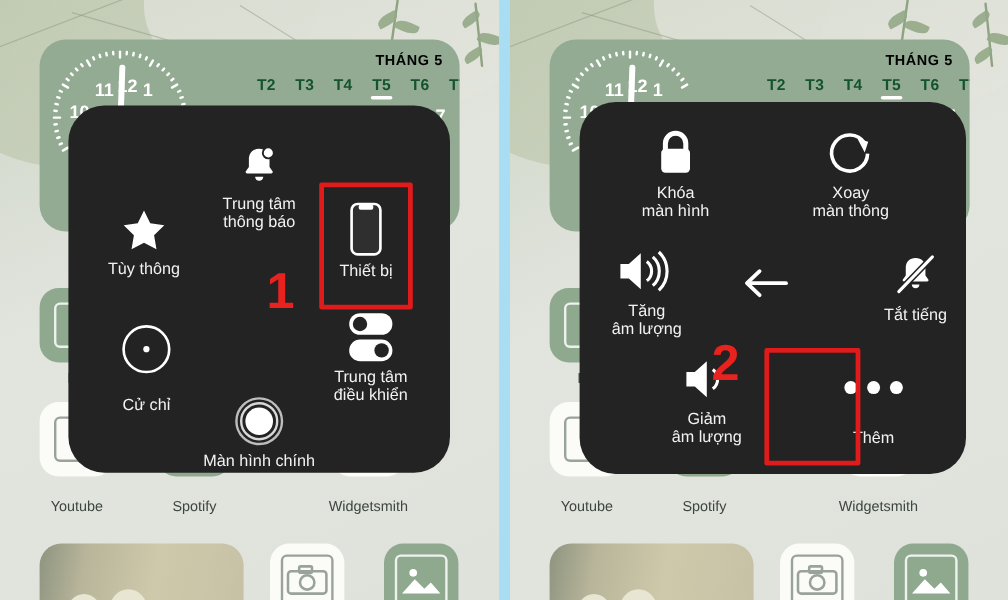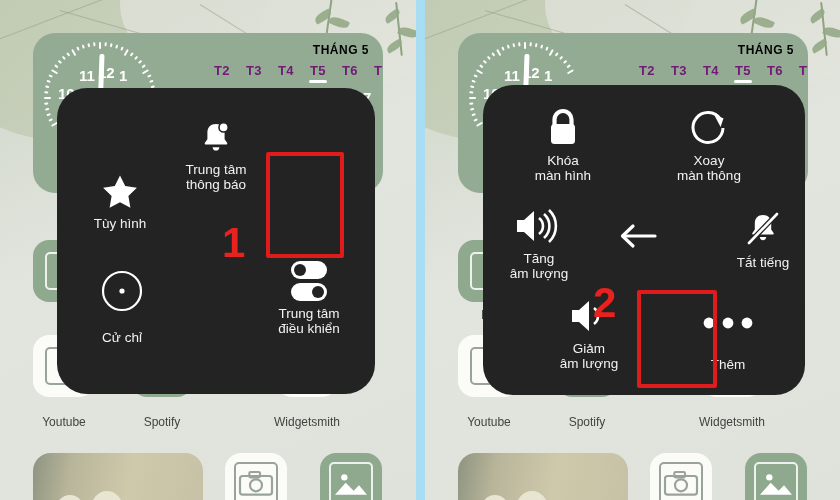--- a/index.html
+++ b/index.html
@@ -80,21 +80,21 @@
   .num {
     position: absolute; color: #fff; font-size: 15px; font-weight: 600;
     font-family: "Liberation Sans", sans-serif;
   }
   .month {
     position: absolute; right: 14px; top: 10px;
     color: #000000; font-size: 12px; font-weight: 700; letter-spacing: .5px;
   }
   .days { position: absolute; left: 178px; top: 30px; display: flex; gap: 10px; }
   .day {
-    color: #701a75; font-size: 13px; font-weight: 700; letter-spacing: .3px;
+    color: #14532d; font-size: 13px; font-weight: 700; letter-spacing: .3px;
     width: 22px; text-align: center; position: relative;
   }
   .day.active::after {
     content: ""; position: absolute; left: 2px; right: 2px; bottom: -5px;
     height: 3px; background: #fff; border-radius: 2px;
   }
   .datenum {
     position: absolute; left: 330px; top: 56px; color: #fff;
     font-size: 15px; font-weight: 700;
   }
@@ -361,23 +361,32 @@
         <div class="lbl">Trung tâm
 thông báo</div>
       </div>
 
       <div class="item" style="left:8px;top:80px;width:110px;">
         <div class="ico">
           <svg width="42" height="42" viewBox="0 0 42 42">
             <path d="M21 5.5 L26.2 16.1 L37.9 17.8 L29.4 26 L31.4 37.7 L21 32.2 L10.6 37.7 L12.6 26 L4.1 17.8 L15.8 16.1 Z" fill="#fff"></path>
           </svg>
         </div>
-        <div class="lbl">Tùy hình</div>
-      </div>
-
+        <div class="lbl">Tùy thông</div>
+      </div>
+
+      <div class="item" style="left:193px;top:80px;width:110px;">
+        <div class="ico">
+          <svg width="30" height="48" viewBox="0 0 30 48">
+            <rect x="3" y="3" width="24" height="42" rx="5" fill="#2f2f2f" stroke="#fff" stroke-width="2.2"></rect>
+            <path d="M10.5 3.6 h9 a1.6 1.6 0 0 1 1.6 1.6 v1 a1.6 1.6 0 0 1 -1.6 1.6 h-9 a1.6 1.6 0 0 1 -1.6 -1.6 v-1 a1.6 1.6 0 0 1 1.6 -1.6 z" fill="#fff"></path>
+          </svg>
+        </div>
+        <div class="lbl" style="margin-top:4px;">Thiết bị</div>
+      </div>
 
       <div class="item" style="left:10px;top:180px;width:110px;">
         <div class="ico">
           <svg width="48" height="48" viewBox="0 0 48 48">
             <circle cx="24" cy="24" r="19" fill="none" stroke="#fff" stroke-width="2.2"></circle>
             <circle cx="24" cy="24" r="2.6" fill="#fff"></circle>
           </svg>
         </div>
         <div class="lbl" style="margin-top:16px;">Cử chỉ</div>
       </div>
@@ -388,20 +397,30 @@
             <rect x="8" y="3" width="36" height="18" rx="9" fill="#fff"></rect>
             <circle cx="17" cy="12" r="6" fill="#232323"></circle>
             <rect x="8" y="25" width="36" height="18" rx="9" fill="#fff"></rect>
             <circle cx="35" cy="34" r="6" fill="#232323"></circle>
           </svg>
         </div>
         <div class="lbl">Trung tâm
 điều khiển</div>
       </div>
 
+      <div class="item" style="left:96px;top:240px;width:126px;">
+        <div class="ico">
+          <svg width="44" height="44" viewBox="0 0 44 44">
+            <circle cx="22" cy="22" r="19" fill="none" stroke="#bdbdbd" stroke-width="2"></circle>
+            <circle cx="22" cy="22" r="15" fill="none" stroke="#d8d8d8" stroke-width="2"></circle>
+            <circle cx="22" cy="22" r="11.5" fill="#fff"></circle>
+          </svg>
+        </div>
+        <div class="lbl">Màn hình chính</div>
+      </div>
     </div>
 
     <div class="redbox" style="left:266px;top:152px;width:78px;height:106px;"></div>
     <div class="stepnum" style="left:222px;top:222px;">1</div>
   </div>
 
   <div class="divider"></div>
 
   <div class="pane pane-right">
 

